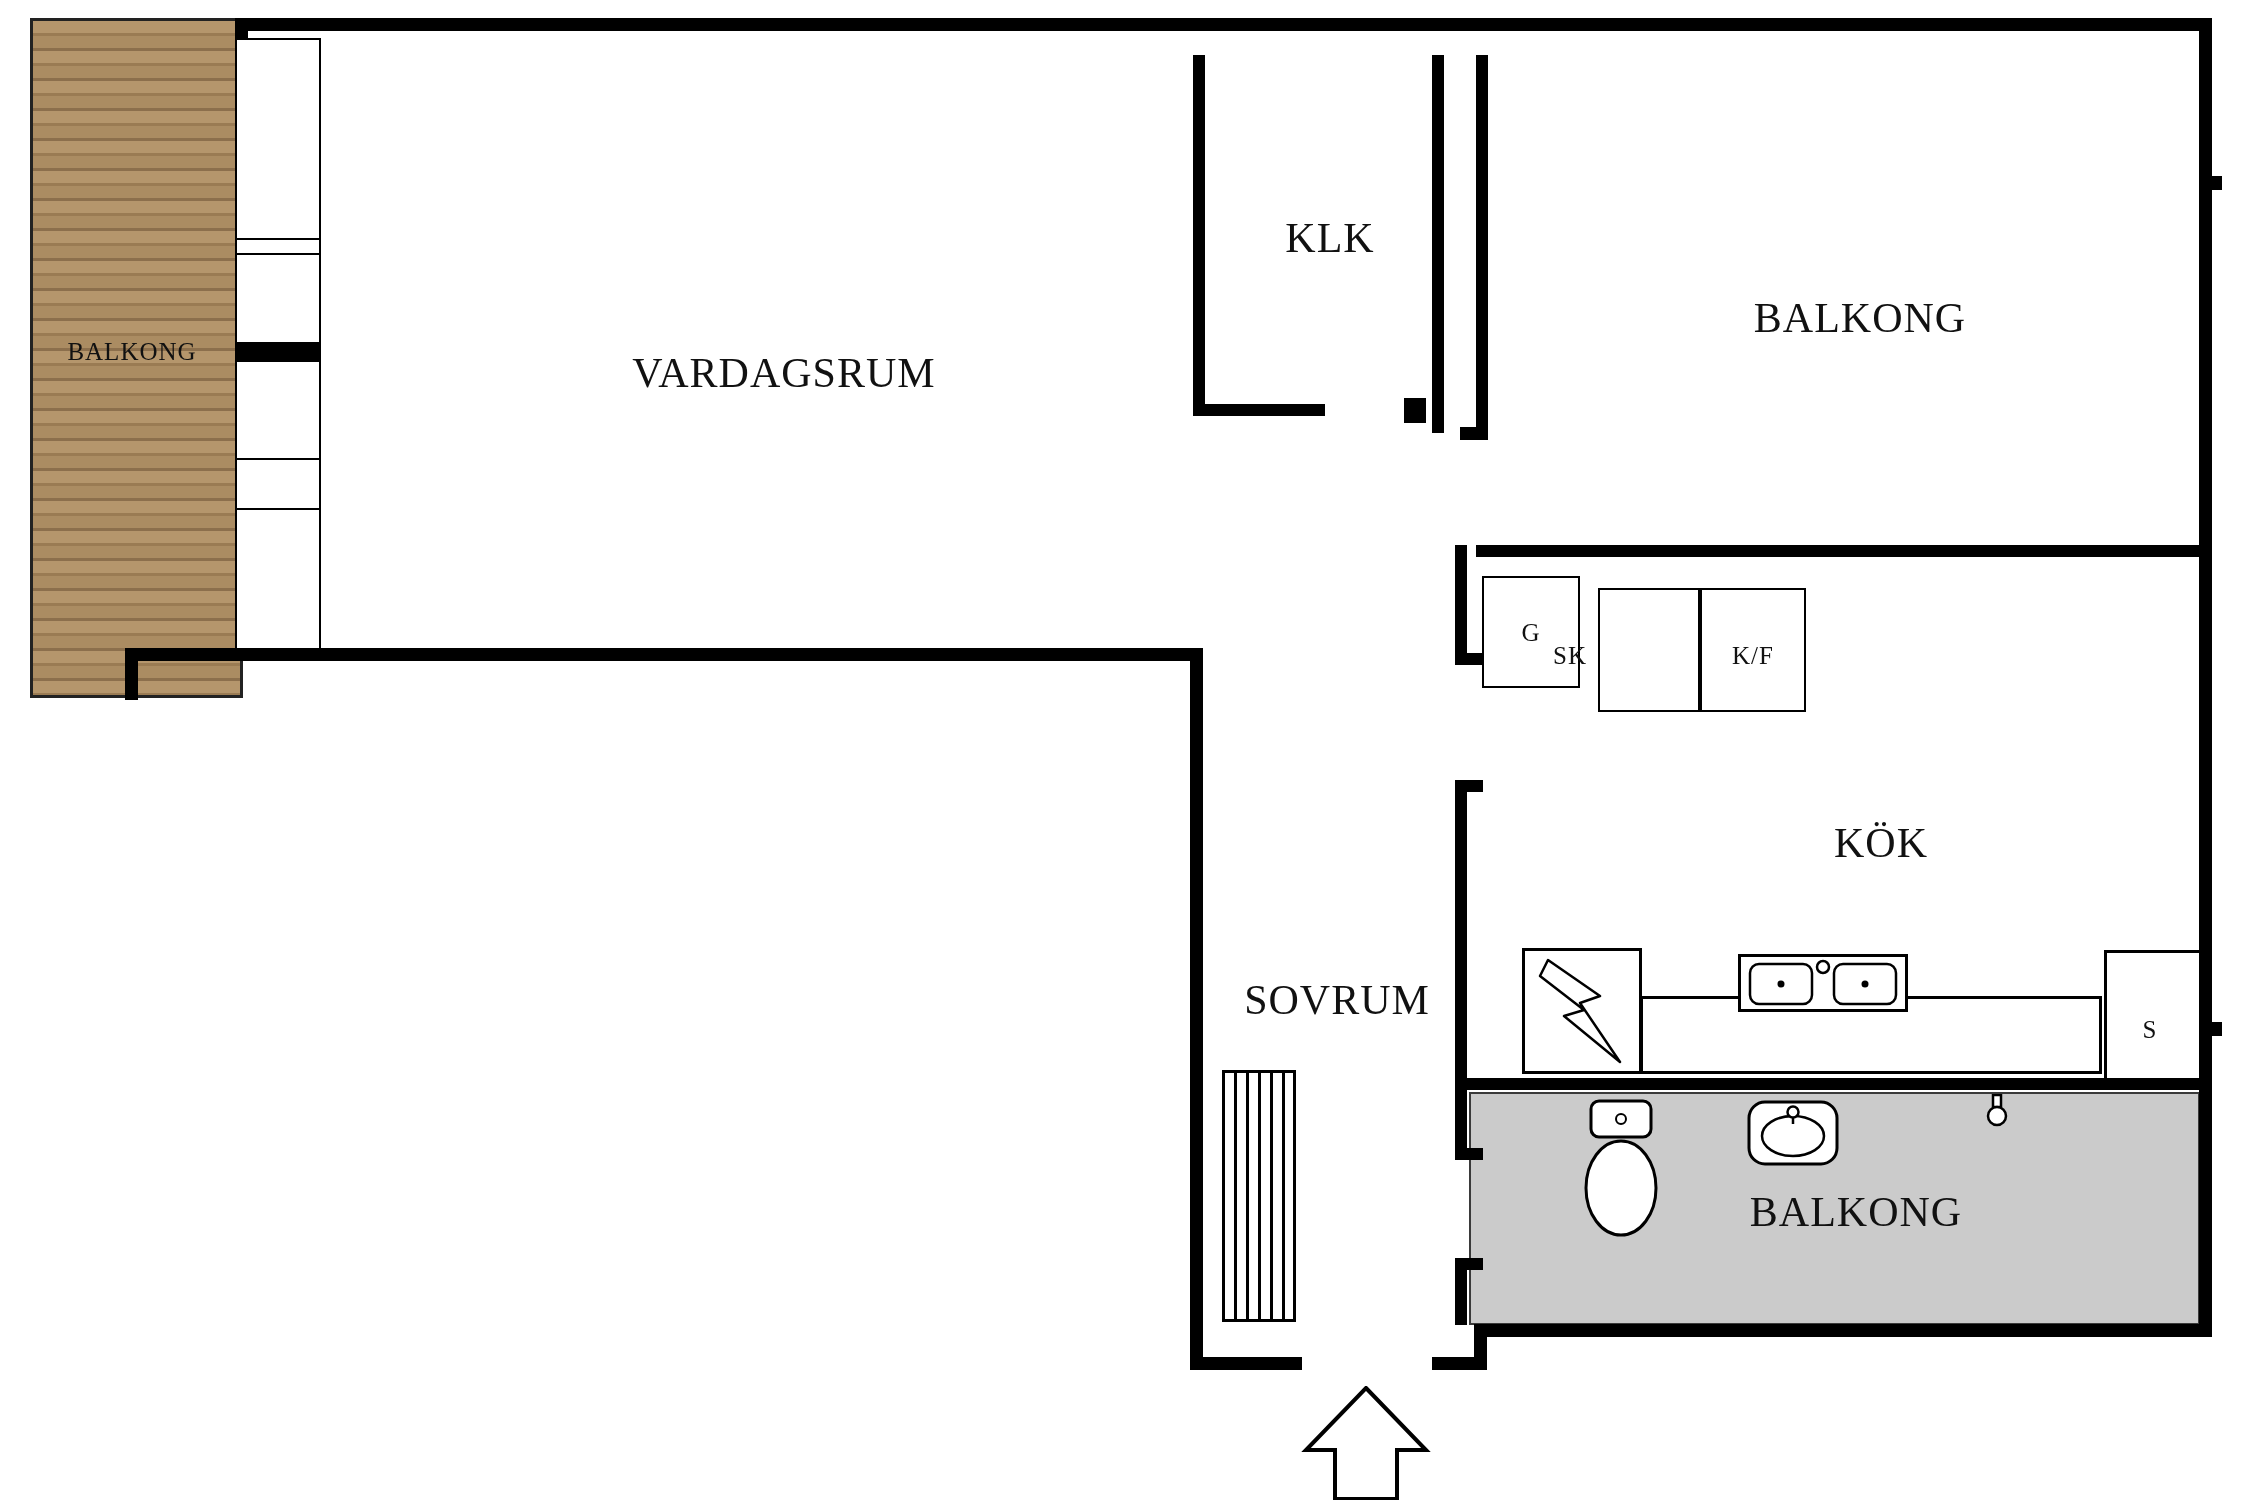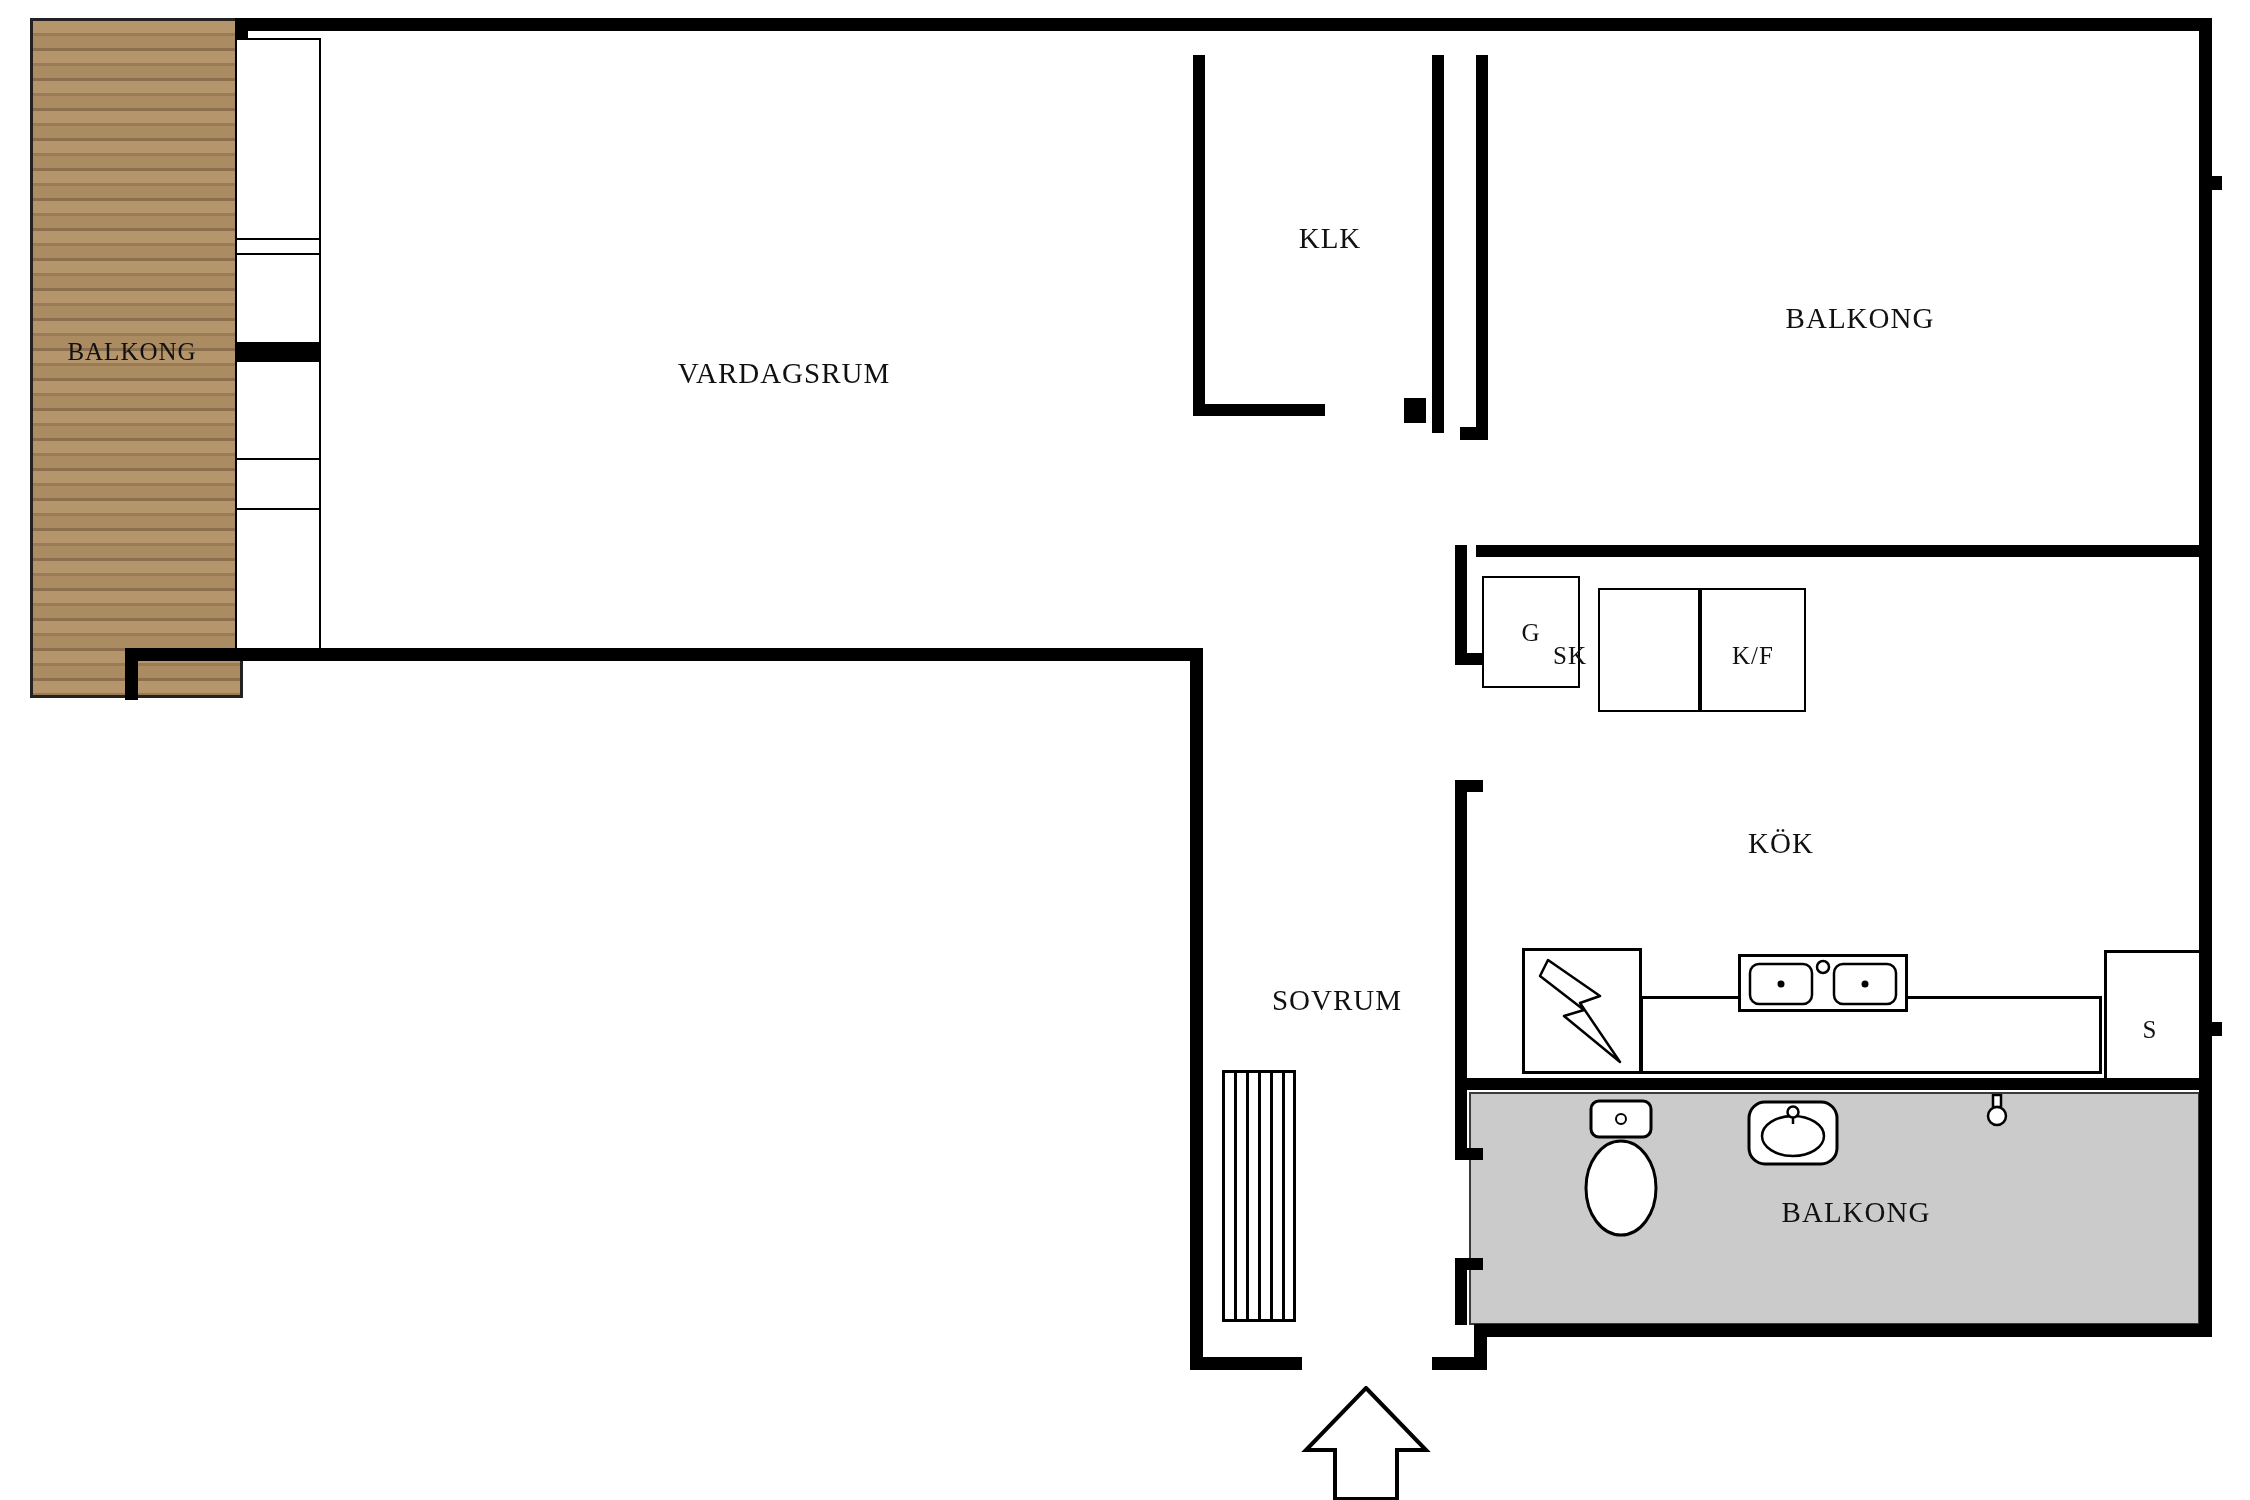--- a/index.html
+++ b/index.html
@@ -1,21 +1,21 @@
 <!DOCTYPE html>
 <html><head>
 <meta charset="utf-8">
 <style>
   *{box-sizing:border-box}
   html,body{margin:0;padding:0;background:#fff}
   .plan{position:relative;width:2250px;height:1500px;background:#fff;overflow:hidden;
         font-family:"Liberation Serif", "DejaVu Serif", serif}
   .wall{position:absolute;background:#000}
   .thin{position:absolute;background:#000}
-  .label{position:absolute;transform:translate(-50%,-50%);font-size:29px;color:#111;
+  .label{position:absolute;transform:translate(-50%,-50%);font-size:42px;color:#111;
          letter-spacing:1px;white-space:nowrap}
   .label.sm{font-size:25px}
   .balcony{position:absolute;left:30px;top:18px;width:213px;height:680px;border:3px solid #222;
     background:repeating-linear-gradient(180deg,
       #b5966c 0px,#b5966c 12px,#9a7b53 12px,#9a7b53 15px,
       #ab8c62 15px,#ab8c62 27px,#8c6f4c 27px,#8c6f4c 30px)}
   .win{position:absolute;background:#fff;border:2px solid #000}
   .mull{position:absolute;left:0;right:0;height:2px;background:#000}
   .box{position:absolute;background:#fff;border:2px solid #000}
   .counter{position:absolute;background:#fff;border:3px solid #000}
@@ -121,18 +121,18 @@
     <polygon points="66,2 126,64 97,64 97,113 35,113 35,64 6,64" fill="#fff" stroke="#000" stroke-width="4"></polygon>
   </svg>
 
   <div class="label sm" style="left:132px;top:352px">BALKONG</div>
   <div class="label" style="left:784px;top:373px">VARDAGSRUM</div>
   <div class="label" style="left:1330px;top:238px">KLK</div>
   <div class="label" style="left:1860px;top:318px">BALKONG</div>
   <div class="label sm" style="left:1531px;top:633px">G</div>
   <div class="label sm" style="left:1570px;top:656px">SK</div>
   <div class="label sm" style="left:1753px;top:656px">K/F</div>
-  <div class="label" style="left:1781px;top:843px">KÖK</div>
+  <div class="label" style="left:1881px;top:843px">KÖK</div>
   <div class="label" style="left:1337px;top:1000px">SOVRUM</div>
   <div class="label sm" style="left:2150px;top:1030px">S</div>
   <div class="label" style="left:1856px;top:1212px">BALKONG</div>
 
 </div>
 
 </body></html>

